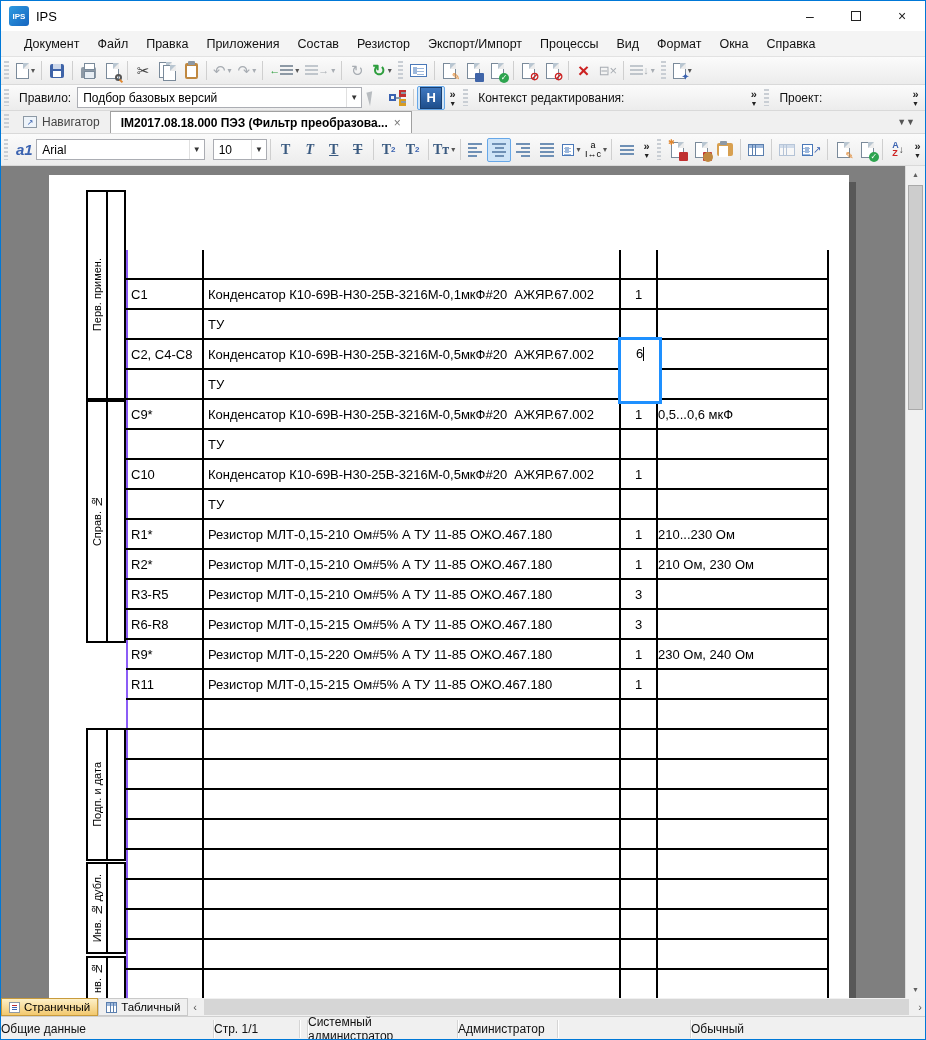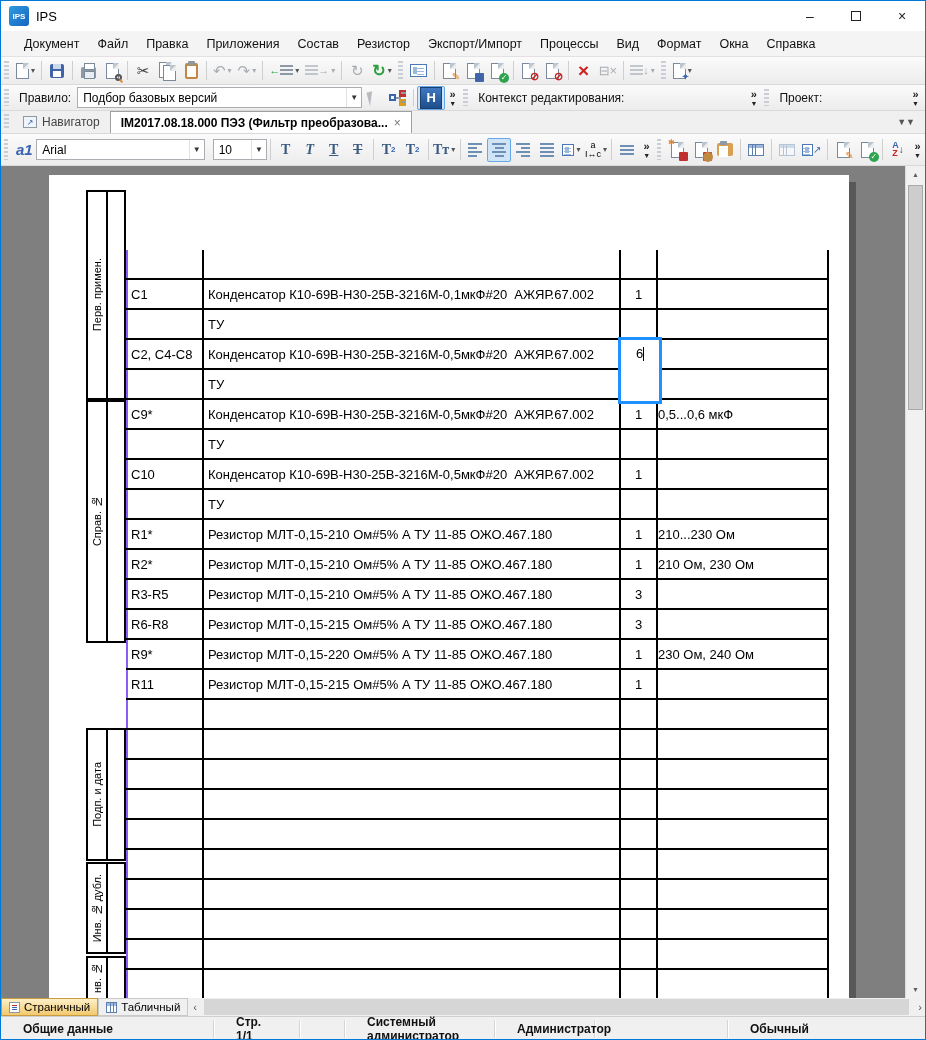--- a/index.html
+++ b/index.html
@@ -124,21 +124,21 @@
   .vic.gridic { border:1px solid #5b7fae; background:linear-gradient(#9db8dc 0 3px, #fff 3px); position:relative; }
   .vic.gridic:after { content:""; position:absolute; left:3px; top:0; bottom:0; width:1px; background:#5b7fae; box-shadow:3px 0 0 #5b7fae; }
   #hscroll { flex:1; margin-left:2px; background:#f0f0f0; position:relative; }
   #htrack { position:absolute; left:14px; right:16px; top:1px; bottom:1px; background:#d6d6d6; }
   .harrow { position:absolute; top:0; height:100%; display:flex; align-items:center; font-size:11px; color:#555; }
   .harrow.left { left:3px; }
   .harrow.right { right:3px; }
 
   
   #statusbar { position:absolute; left:0; top:1015px; width:100%; height:24px; background:#f0f0f0; border-top:1px solid #d0d0d0; display:flex; align-items:center; font-size:12px; color:#111; }
-  .scell { height:18px; display:flex; align-items:center; padding:0 22px; border-right:1px solid #d5d5d5; box-shadow:1px 0 0 #fff;font-weight:bold; }
+  .scell { height:18px; display:flex; align-items:center; padding:0 0; border-right:1px solid #d5d5d5; box-shadow:1px 0 0 #fff; }
 </style>
 </head>
 <body>
 
 <div id="window">
 
   <div id="titlebar">
     <div id="app-logo">IPS</div>
     <div id="app-title">IPS</div>
     <div id="win-buttons">

